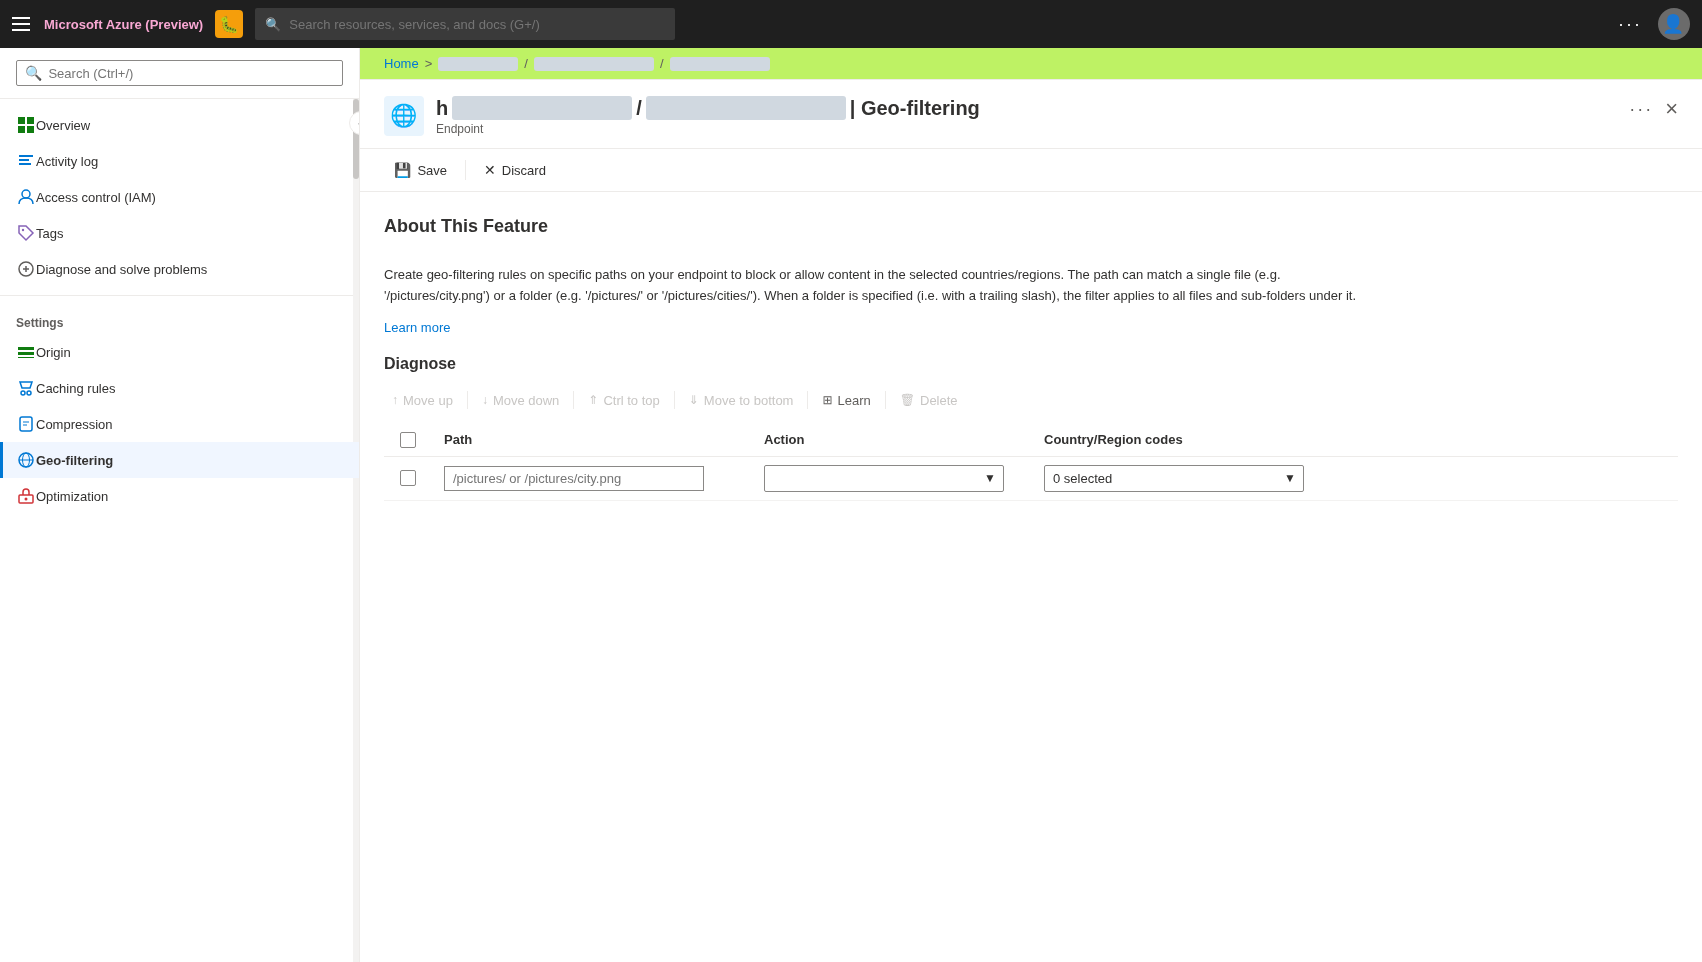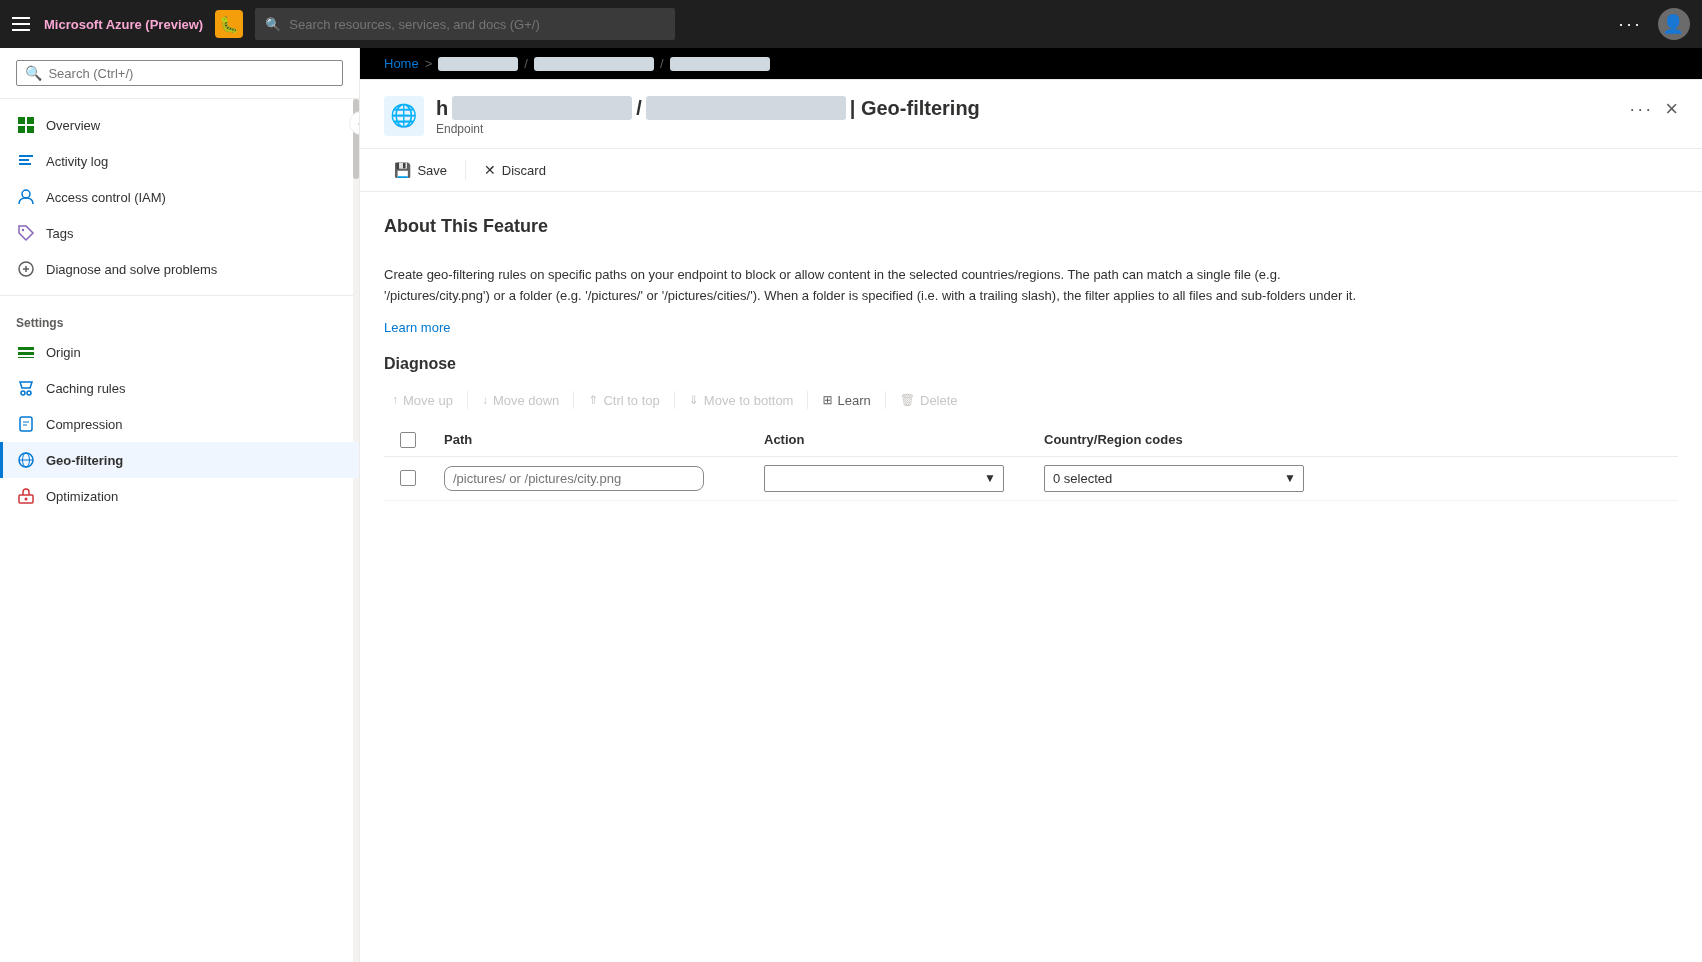--- a/index.html
+++ b/index.html
@@ -76,21 +76,21 @@
     .sidebar-nav { flex: 1; overflow-y: auto; padding: 8px 0; position: relative; }
     .sidebar-scrollbar-track {
       position: absolute; right: 0; top: 0; width: 6px; height: 100%;
       background: #f3f2f1;
     }
     .sidebar-scrollbar-thumb {
       width: 6px; height: 80px; background: #c8c6c4; border-radius: 3px; margin-top: 0;
     }
 
     .nav-item {
-      display: flex; align-items: center; gap: 10px;
+      display: flex; align-items: center; 
       padding: 8px 16px; cursor: pointer; color: #323130;
       font-size: 13px; position: relative;
     }
     .nav-item.active { background: #f0f6ff; font-weight: 600; }
     .nav-item.active::before {
       content: ''; position: absolute; left: 0; top: 0; bottom: 0; width: 3px;
       background: #0078d4;
     }
     .nav-item-icon { width: 20px; height: 20px; flex-shrink: 0; display: flex; align-items: center; justify-content: center; }
     .nav-section-label {
@@ -106,21 +106,21 @@
       display: flex;
       flex-direction: column;
       overflow: hidden;
       position: relative;
     }
 
     
     .breadcrumb {
       padding: 8px 24px;
       display: flex; align-items: center; gap: 6px;
-      font-size: 13px; color: #0078d4; background: #000000;
+      font-size: 13px; color: #0078d4; background: #bef264;
       border-bottom: 1px solid #edebe9;
       flex-shrink: 0;
     }
     .breadcrumb-sep { color: #605e5c; }
     .breadcrumb-blur {
       background: #d0d8e0; height: 14px; border-radius: 3px; display: inline-block;
     }
 
     
     .page-header {
@@ -204,21 +204,21 @@
     .geo-table td {
       padding: 8px 12px; border-bottom: 1px solid #f3f2f1; vertical-align: middle;
     }
     .checkbox-cell { display: flex; align-items: center; justify-content: center; }
     .custom-checkbox {
       width: 16px; height: 16px; border: 1px solid #8a8886; border-radius: 2px;
       background: #fff; cursor: pointer; display: inline-block;
     }
 
     .path-input {
-      border: 1px solid #8a8886; border-radius: 8px; padding: 4px 8px;
+      border: 1px solid #8a8886; border-radius: 0; padding: 4px 8px;
       font-size: 13px; color: #605e5c; background: #fff;
       width: 260px; outline: none;
     }
     .select-wrapper {
       position: relative; display: inline-block;
     }
     .select-wrapper select {
       appearance: none; border: 1px solid #8a8886; border-radius: 2px;
       padding: 5px 30px 5px 8px; font-size: 13px; color: #323130;
       background: #fff; width: 240px; outline: none; cursor: pointer;

